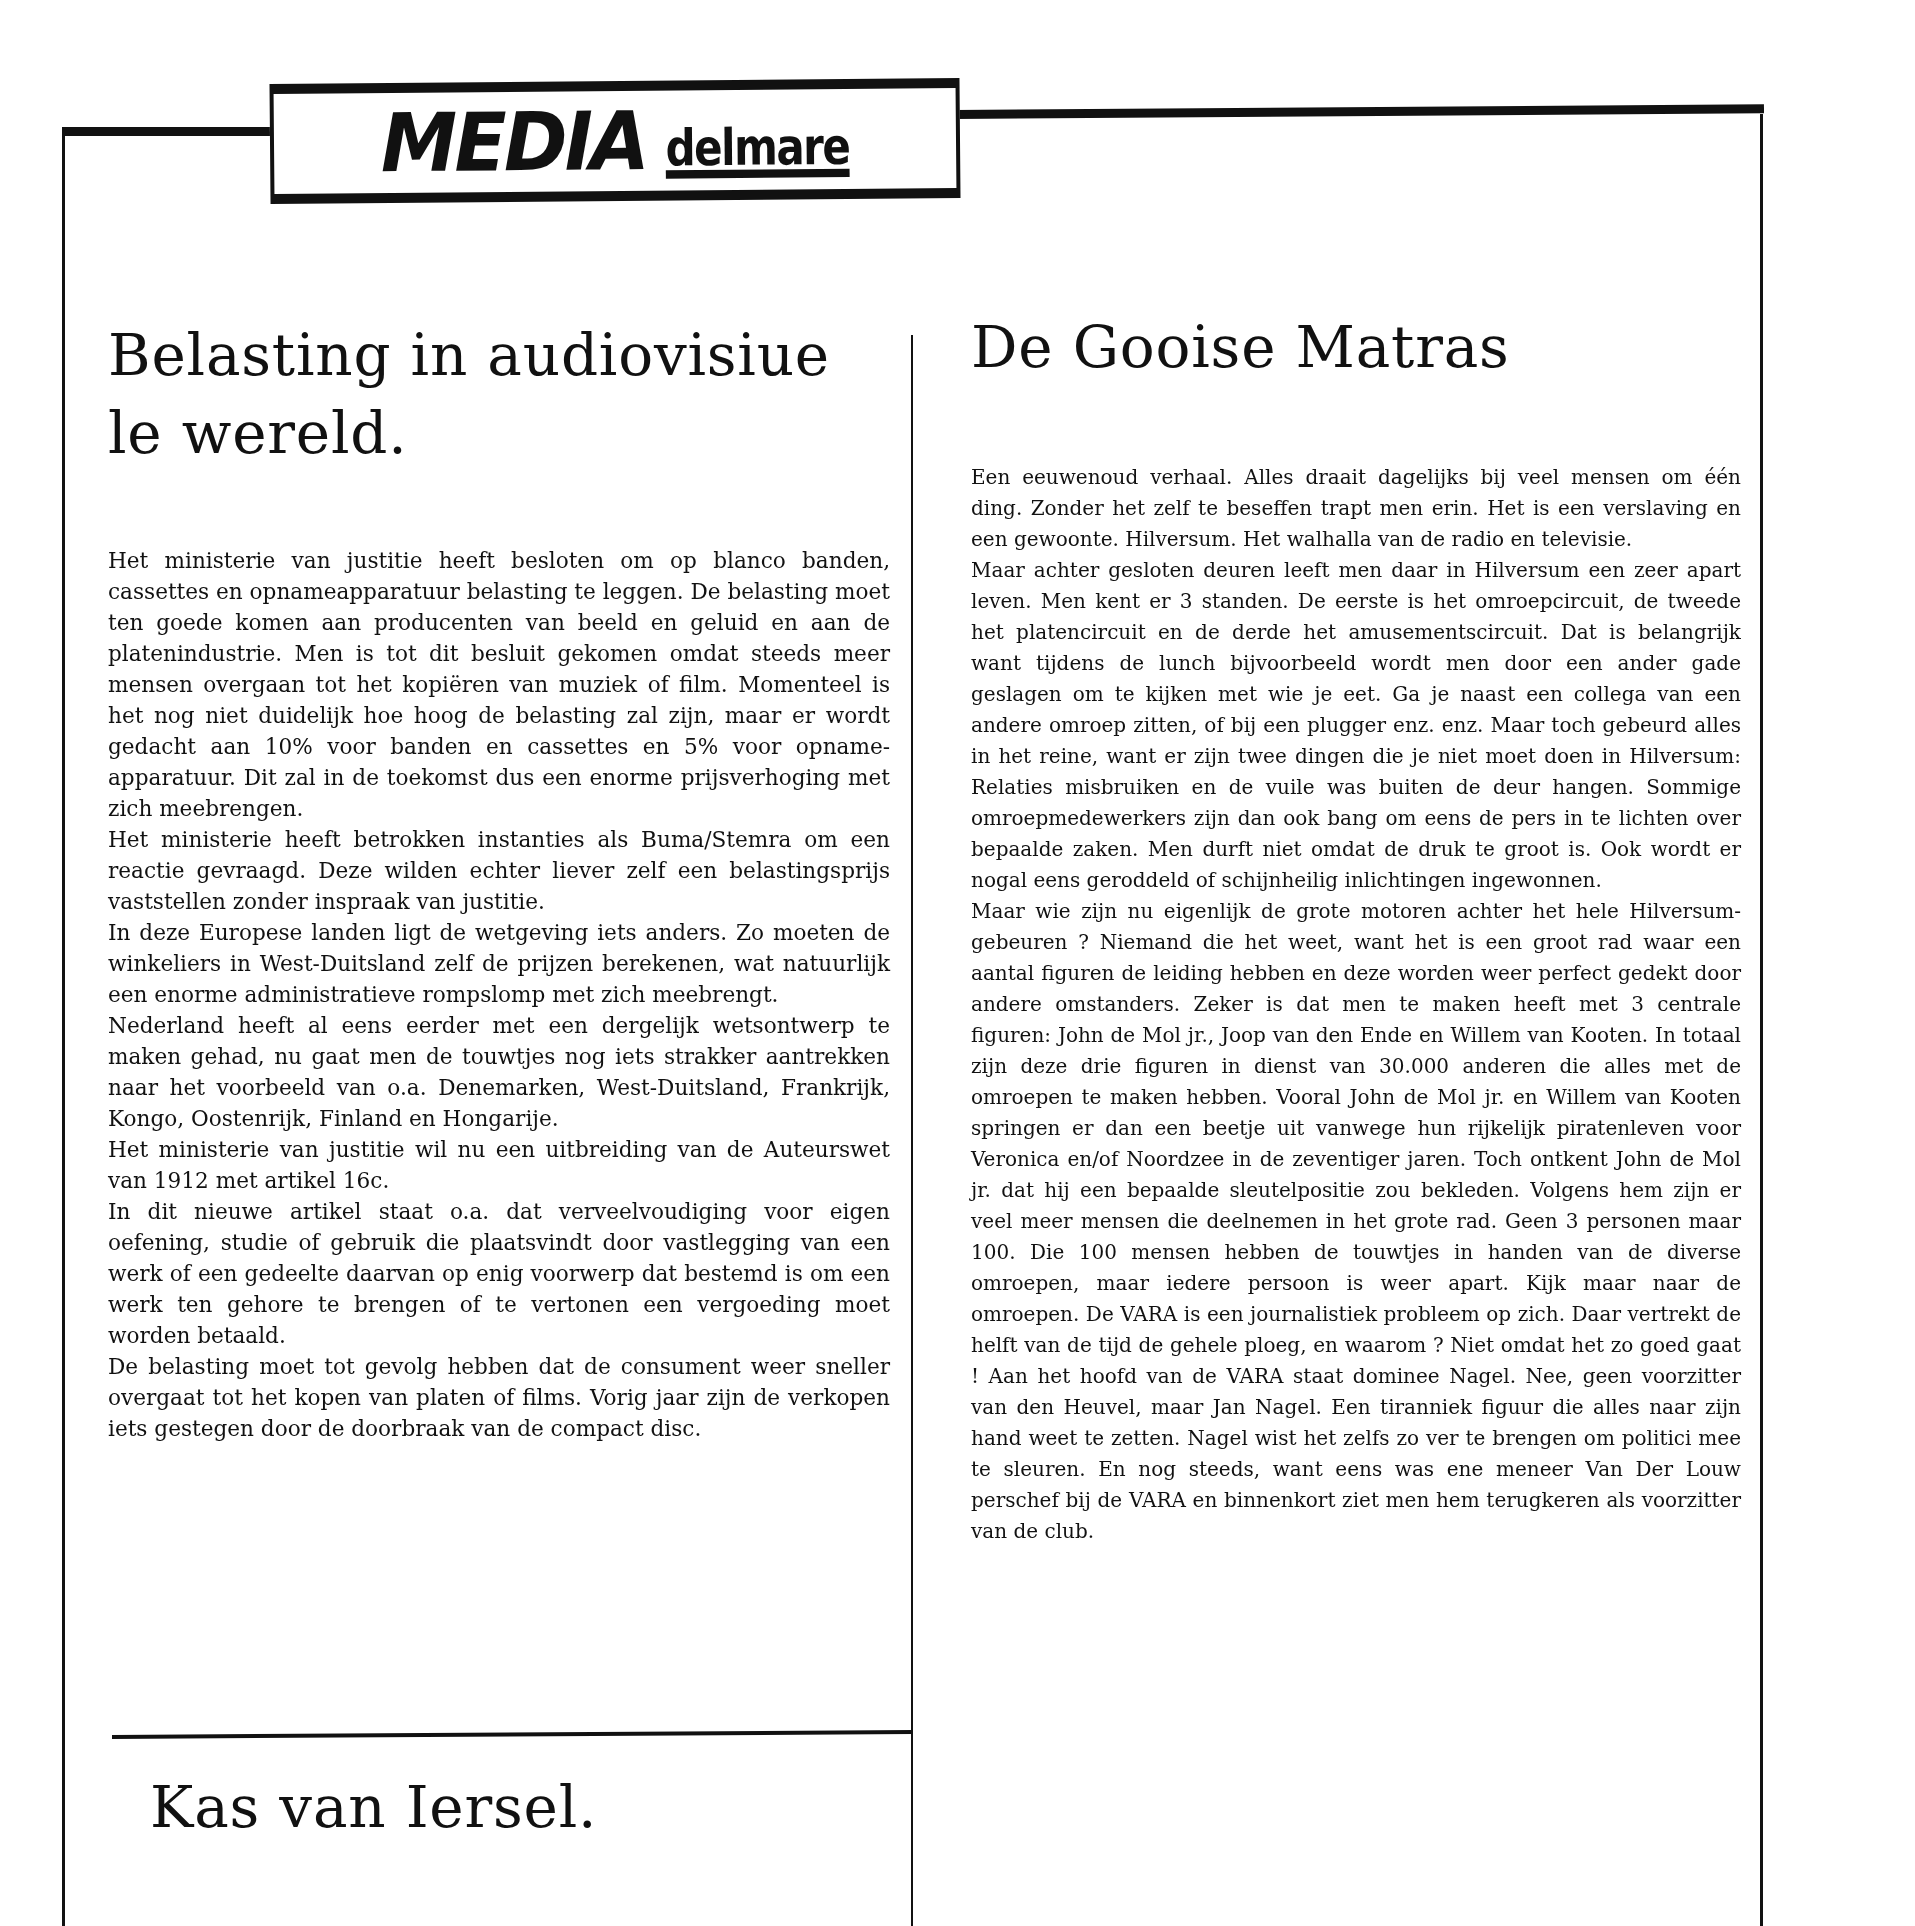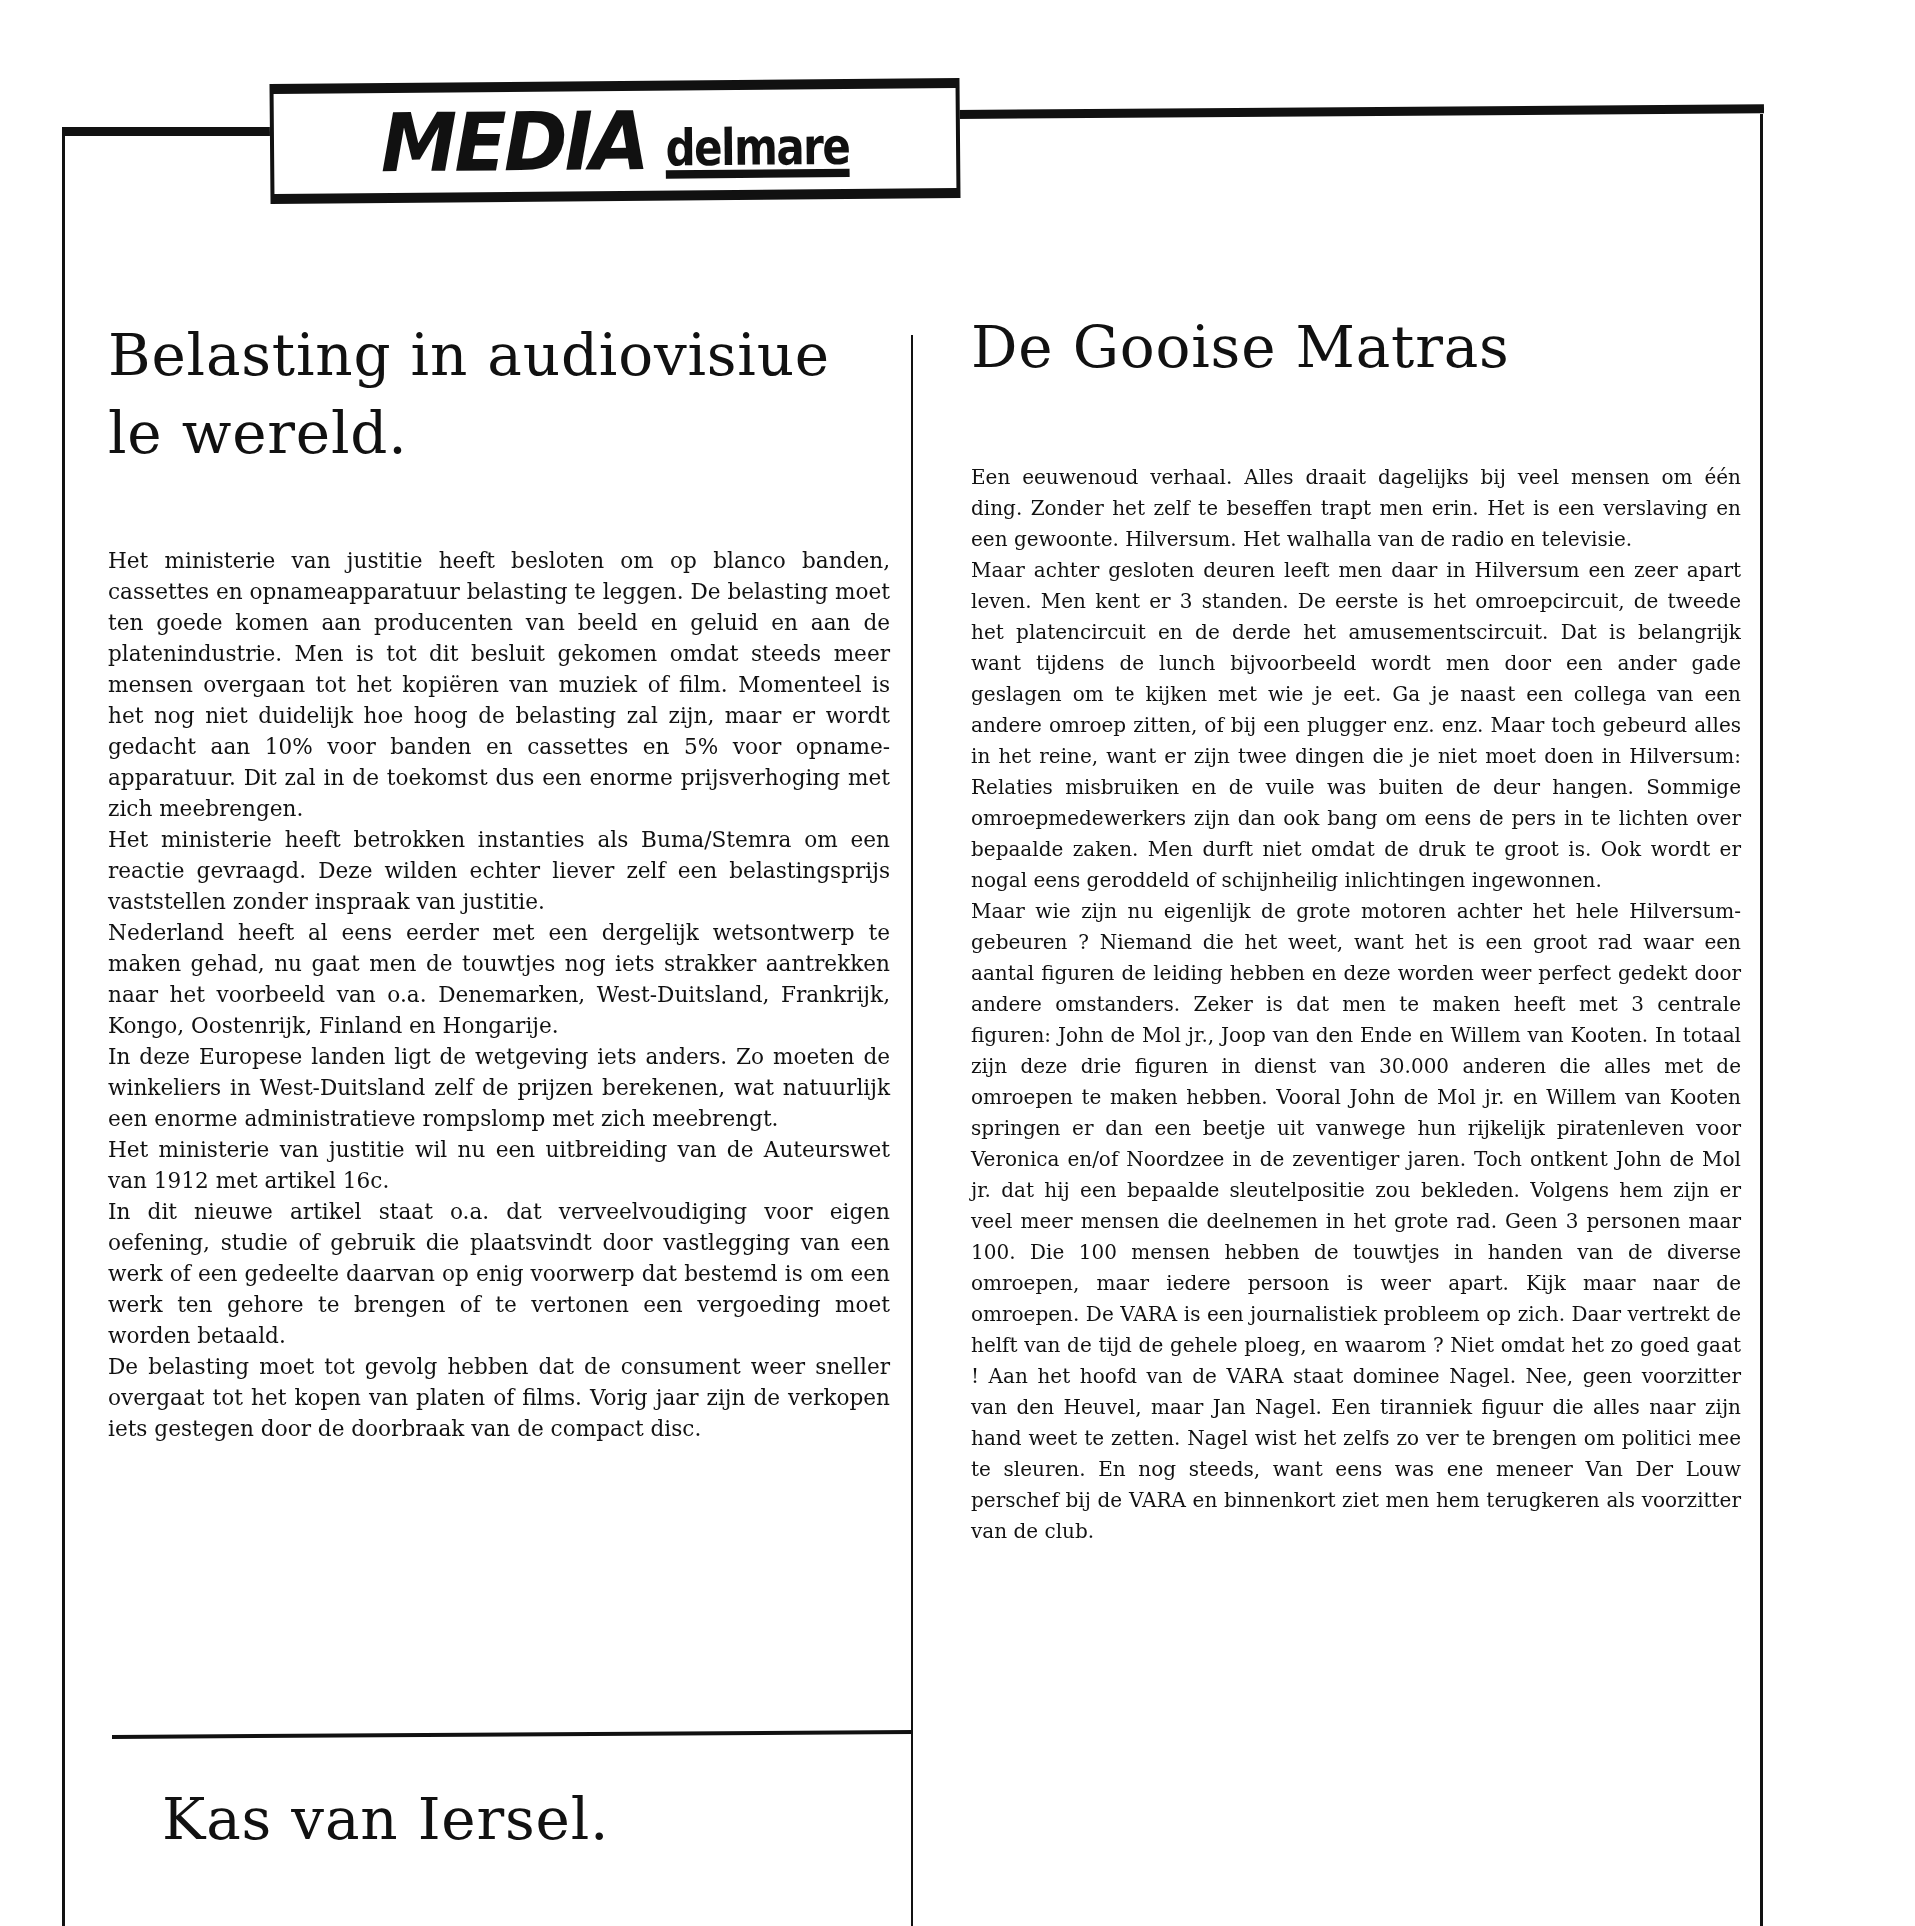--- a/index.html
+++ b/index.html
@@ -41,29 +41,29 @@
   <span class="logo-media">MEDIA</span>
   <span class="logo-sub">delmare</span>
 </div>
 
 <div class="abs col-divider"></div>
 
 <h1 class="abs h1 h1-left" style="margin:0">Belasting in audiovisiue le wereld.</h1>
 <div class="abs body body-left">
   <p>Het ministerie van justitie heeft besloten om op blanco banden, cassettes en opnameapparatuur belasting te leggen. De belasting moet ten goede komen aan producenten van beeld en geluid en aan de platenindustrie. Men is tot dit besluit gekomen omdat steeds meer mensen overgaan tot het kopiëren van muziek of film. Momenteel is het nog niet duidelijk hoe hoog de belasting zal zijn, maar er wordt gedacht aan 10% voor banden en cassettes en 5% voor opname-apparatuur. Dit zal in de toekomst dus een enorme prijsverhoging met zich meebrengen.</p>
   <p>Het ministerie heeft betrokken instanties als Buma/Stemra om een reactie gevraagd. Deze wilden echter liever zelf een belastingsprijs vaststellen zonder inspraak van justitie.</p>
+  <p>In deze Europese landen ligt de wetgeving iets anders. Zo moeten de winkeliers in West-Duitsland zelf de prijzen berekenen, wat natuurlijk een enorme administratieve rompslomp met zich meebrengt.</p>
   <p>Nederland heeft al eens eerder met een dergelijk wetsontwerp te maken gehad, nu gaat men de touwtjes nog iets strakker aantrekken naar het voorbeeld van o.a. Denemarken, West-Duitsland, Frankrijk, Kongo, Oostenrijk, Finland en Hongarije.</p>
-  <p>In deze Europese landen ligt de wetgeving iets anders. Zo moeten de winkeliers in West-Duitsland zelf de prijzen berekenen, wat natuurlijk een enorme administratieve rompslomp met zich meebrengt.</p>
   <p>Het ministerie van justitie wil nu een uitbreiding van de Auteurswet van 1912 met artikel 16c.</p>
   <p>In dit nieuwe artikel staat o.a. dat verveelvoudiging voor eigen oefening, studie of gebruik die plaatsvindt door vastlegging van een werk of een gedeelte daarvan op enig voorwerp dat bestemd is om een werk ten gehore te brengen of te vertonen een vergoeding moet worden betaald.</p>
   <p>De belasting moet tot gevolg hebben dat de consument weer sneller overgaat tot het kopen van platen of films. Vorig jaar zijn de verkopen iets gestegen door de doorbraak van de compact disc.</p>
 </div>
 <div class="abs rule-left"></div>
 
-<h2 class="abs h1 h2-kas" style="margin:16px">Kas van Iersel.</h2>
+<h2 class="abs h1 h2-kas" style="margin:4px">Kas van Iersel.</h2>
 
 <h1 class="abs h1 h1-right" style="margin:0">De Gooise Matras</h1>
 <div class="abs body body-right">
   <p>Een eeuwenoud verhaal. Alles draait dagelijks bij veel mensen om één ding. Zonder het zelf te beseffen trapt men erin. Het is een verslaving en een gewoonte. Hilversum. Het walhalla van de radio en televisie.</p>
   <p>Maar achter gesloten deuren leeft men daar in Hilversum een zeer apart leven. Men kent er 3 standen. De eerste is het omroepcircuit, de tweede het platencircuit en de derde het amusementscircuit. Dat is belangrijk want tijdens de lunch bijvoorbeeld wordt men door een ander gade geslagen om te kijken met wie je eet. Ga je naast een collega van een andere omroep zitten, of bij een plugger enz. enz. Maar toch gebeurd alles in het reine, want er zijn twee dingen die je niet moet doen in Hilversum: Relaties misbruiken en de vuile was buiten de deur hangen. Sommige omroepmedewerkers zijn dan ook bang om eens de pers in te lichten over bepaalde zaken. Men durft niet omdat de druk te groot is. Ook wordt er nogal eens geroddeld of schijnheilig inlichtingen ingewonnen.</p>
   <p>Maar wie zijn nu eigenlijk de grote motoren achter het hele Hilversum-gebeuren ? Niemand die het weet, want het is een groot rad waar een aantal figuren de leiding hebben en deze worden weer perfect gedekt door andere omstanders. Zeker is dat men te maken heeft met 3 centrale figuren: John de Mol jr., Joop van den Ende en Willem van Kooten. In totaal zijn deze drie figuren in dienst van 30.000 anderen die alles met de omroepen te maken hebben. Vooral John de Mol jr. en Willem van Kooten springen er dan een beetje uit vanwege hun rijkelijk piratenleven voor Veronica en/of Noordzee in de zeventiger jaren. Toch ontkent John de Mol jr. dat hij een bepaalde sleutelpositie zou bekleden. Volgens hem zijn er veel meer mensen die deelnemen in het grote rad. Geen 3 personen maar 100. Die 100 mensen hebben de touwtjes in handen van de diverse omroepen, maar iedere persoon is weer apart. Kijk maar naar de omroepen. De VARA is een journalistiek probleem op zich. Daar vertrekt de helft van de tijd de gehele ploeg, en waarom ? Niet omdat het zo goed gaat ! Aan het hoofd van de VARA staat dominee Nagel. Nee, geen voorzitter van den Heuvel, maar Jan Nagel. Een tiranniek figuur die alles naar zijn hand weet te zetten. Nagel wist het zelfs zo ver te brengen om politici mee te sleuren. En nog steeds, want eens was ene meneer Van Der Louw perschef bij de VARA en binnenkort ziet men hem terugkeren als voorzitter van de club.</p>
 </div>
 
 
 </body></html>

